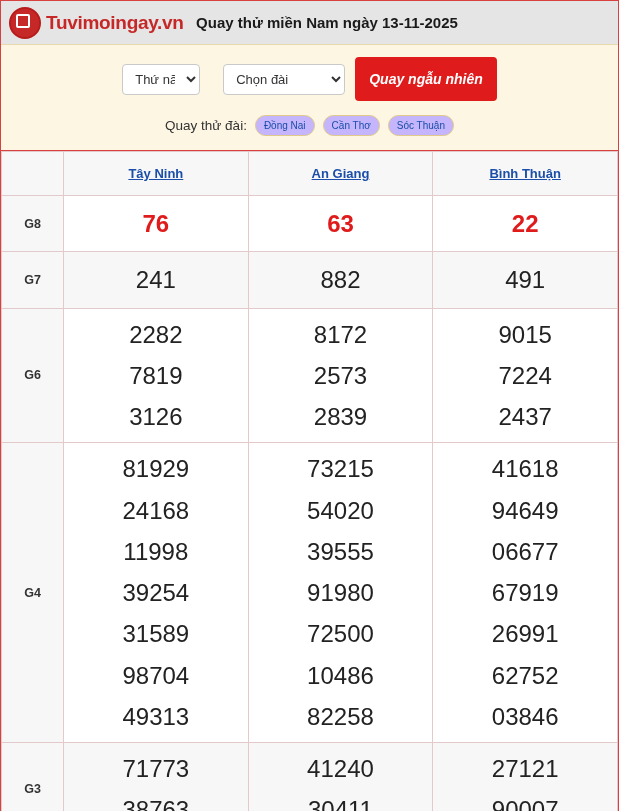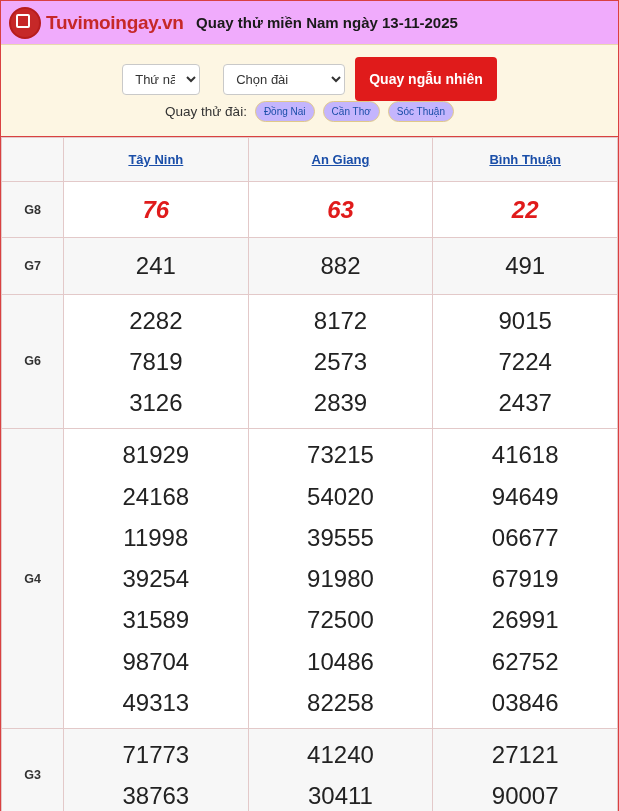--- a/index.html
+++ b/index.html
@@ -20,21 +20,21 @@
     height: 811px;
     position: relative;
     box-sizing: border-box;
     border: 1px solid #d94141;
     background: #ffffff;
   }
 
   
   .header {
     height: 44px;
-    background: #f0abfc;
+    background: #e5e5e5;
     border-bottom: 1px solid #e8d9ae;
     display: flex;
     align-items: center;
     padding: 16px 8px;
     box-sizing: border-box;
   }
   .logo-wrap {
     display: flex;
     align-items: center;
     gap: 5px;
@@ -111,22 +111,24 @@
     color: #ffffff;
     font-size: 14px;
     font-weight: bold;
     border: none;
     border-radius: 4px;
     padding: 0 14px;
     height: 44px;
     cursor: pointer;
     font-family: "Liberation Sans", sans-serif;
     white-space: nowrap;
+    font-style: italic;
   }
   .quick-row {
+    margin-top: 14px;
     display: flex;
     justify-content: center;
     align-items: center;
     gap: 8px;
   }
   .quick-label {
     font-size: 13.5px;
     color: #333333;
   }
   .chip {
@@ -175,21 +177,20 @@
     color: #222222;
     line-height: 1.72;
     padding: 5px 0;
   }
   tr.g8 td.num, tr.g7 td.num, tr.g5 td.num,
   tr.g2 td.num, tr.g1 td.num { padding: 7px 0; }
   tr.g8 td.num {
     color: #e01b1b;
     font-size: 24px;
     font-weight: bold;
-    font-style: italic;
   }
   tr.alt td.num, tr.alt td.label { background: #f7f7f7; }
   tr.alt td.num { background: #f7f7f7; }
   .numline { display: block; }
 </style>
 </head>
 <body>
 
 <div class="page">
 

